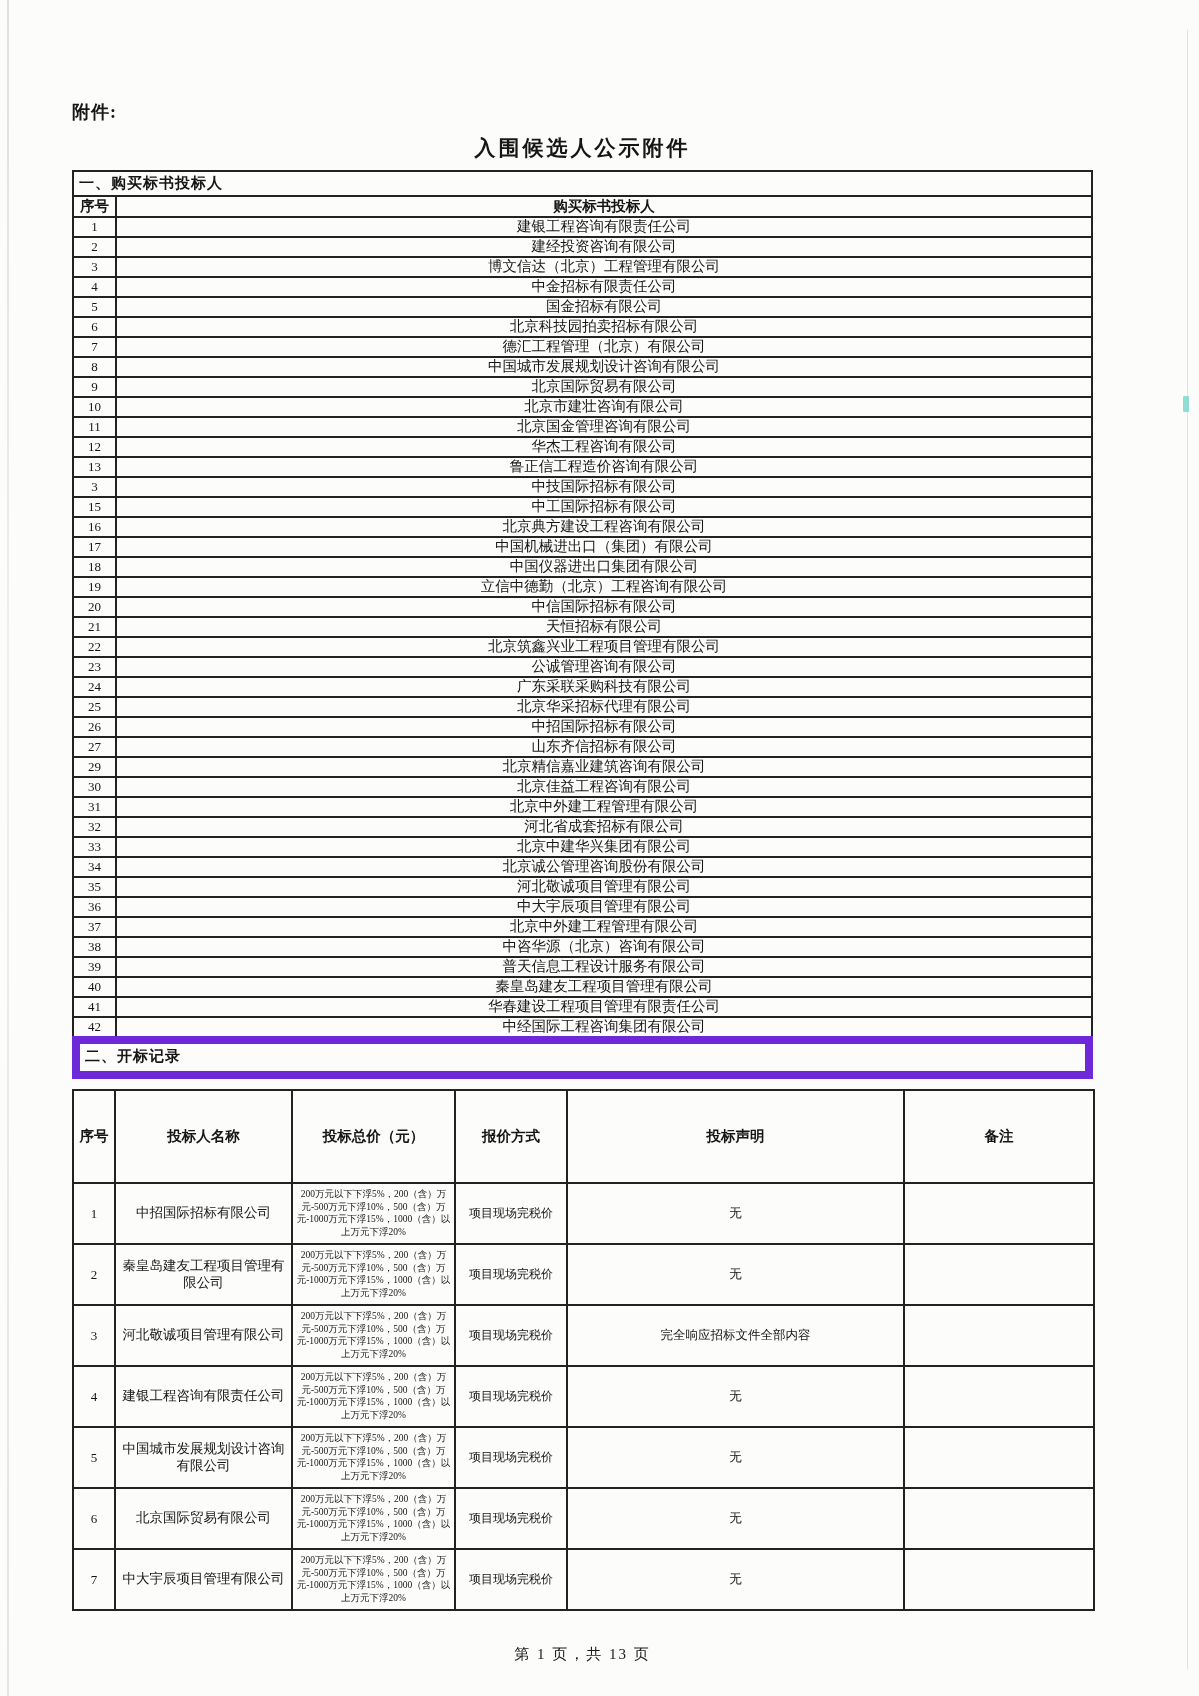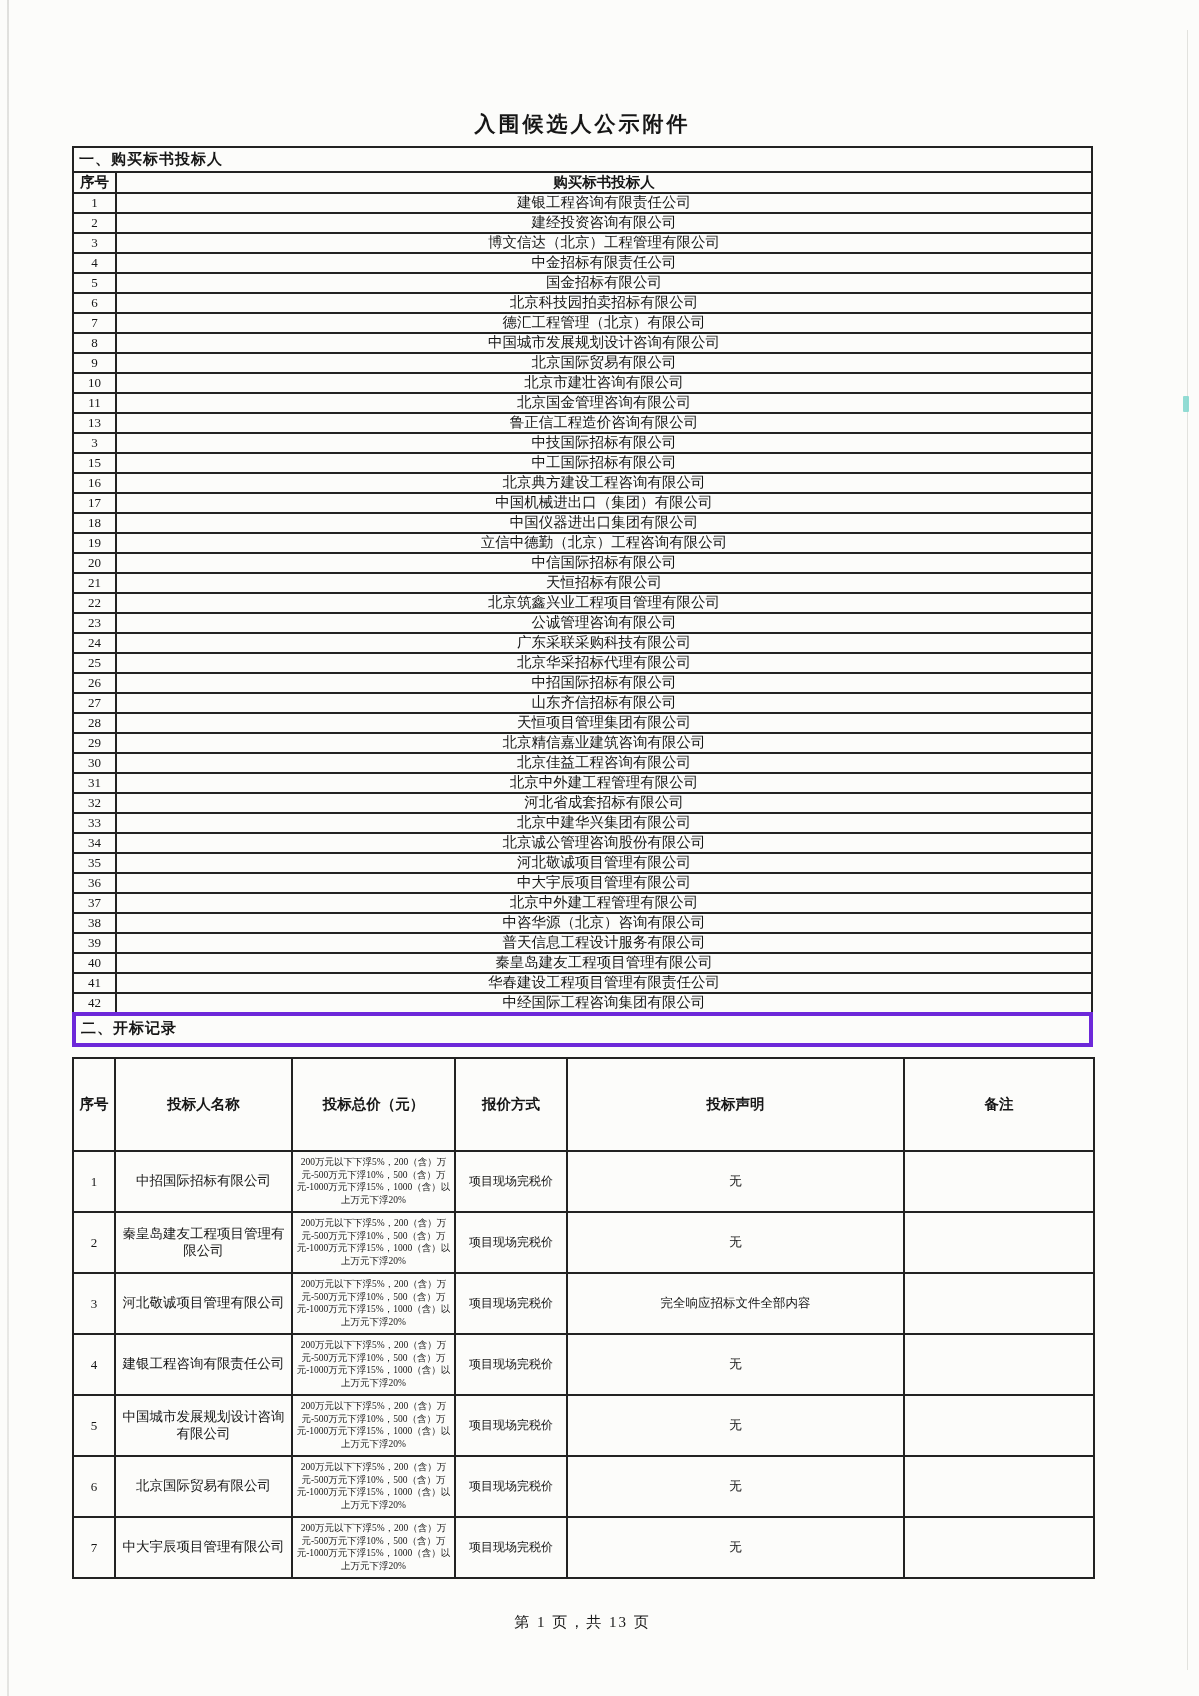--- a/index.html
+++ b/index.html
@@ -28,21 +28,21 @@
 
   
   .t1 .c-no { width:43px; }
   .t1 .sec { text-align:left; font-size:15px; font-weight:700;
     padding:2px 5px; height:19px; letter-spacing:1px; }
   .t1 th.hdr { height:17px; font-size:14.5px; font-weight:600; text-align:center; padding:0; }
   .t1 td { height:18px; font-size:14.5px; text-align:center; padding:0; line-height:1.1; }
   .t1 td.t1-no { font-size:13px; font-family:"Liberation Serif","DejaVu Serif",serif; }
 
   
-  .sec-bar { border:4px solid #6d28d9; margin-top:-2px; height:21px;
+  .sec-bar { border:8px solid #6d28d9; margin-top:-2px; height:21px;
     font-size:15px; font-weight:700; padding:3px 5px; letter-spacing:1px; }
 
   
   .t2 { margin-top:10px; }
   .t2 col.c2-no { width:42px; }
   .t2 col.c2-name { width:177px; }
   .t2 col.c2-price { width:163px; }
   .t2 col.c2-method { width:112px; }
   .t2 col.c2-decl { width:337px; }
   .t2 col.c2-remark { width:190px; }
@@ -61,20 +61,21 @@
 </head>
 <body>
 
 <div class="page">
   <div class="scan-edge-left"></div>
   <div class="scan-edge-right"></div>
   <div class="scan-mark-cyan"></div>
 
   <div class="content">
 
+    <div class="attachment">附件:</div>
 
     <div class="doc-title">入围候选人公示附件</div>
 
     <table class="t1">
       <colgroup>
           <col class="c-no">
           <col>
         </colgroup>
       <thead>
         <tr>
@@ -124,20 +125,24 @@
           </tr>
           <tr>
             <td class="t1-no">10</td>
             <td class="t1-name">北京市建壮咨询有限公司</td>
           </tr>
           <tr>
             <td class="t1-no">11</td>
             <td class="t1-name">北京国金管理咨询有限公司</td>
           </tr>
           <tr>
+            <td class="t1-no">12</td>
+            <td class="t1-name">华杰工程咨询有限公司</td>
+          </tr>
+          <tr>
             <td class="t1-no">13</td>
             <td class="t1-name">鲁正信工程造价咨询有限公司</td>
           </tr>
           <tr>
             <td class="t1-no">3</td>
             <td class="t1-name">中技国际招标有限公司</td>
           </tr>
           <tr>
             <td class="t1-no">15</td>
             <td class="t1-name">中工国际招标有限公司</td>
@@ -182,24 +187,20 @@
             <td class="t1-no">25</td>
             <td class="t1-name">北京华采招标代理有限公司</td>
           </tr>
           <tr>
             <td class="t1-no">26</td>
             <td class="t1-name">中招国际招标有限公司</td>
           </tr>
           <tr>
             <td class="t1-no">27</td>
             <td class="t1-name">山东齐信招标有限公司</td>
-          </tr>
-          <tr>
-            <td class="t1-no">28</td>
-            <td class="t1-name">天恒项目管理集团有限公司</td>
           </tr>
           <tr>
             <td class="t1-no">29</td>
             <td class="t1-name">北京精信嘉业建筑咨询有限公司</td>
           </tr>
           <tr>
             <td class="t1-no">30</td>
             <td class="t1-name">北京佳益工程咨询有限公司</td>
           </tr>
           <tr>

